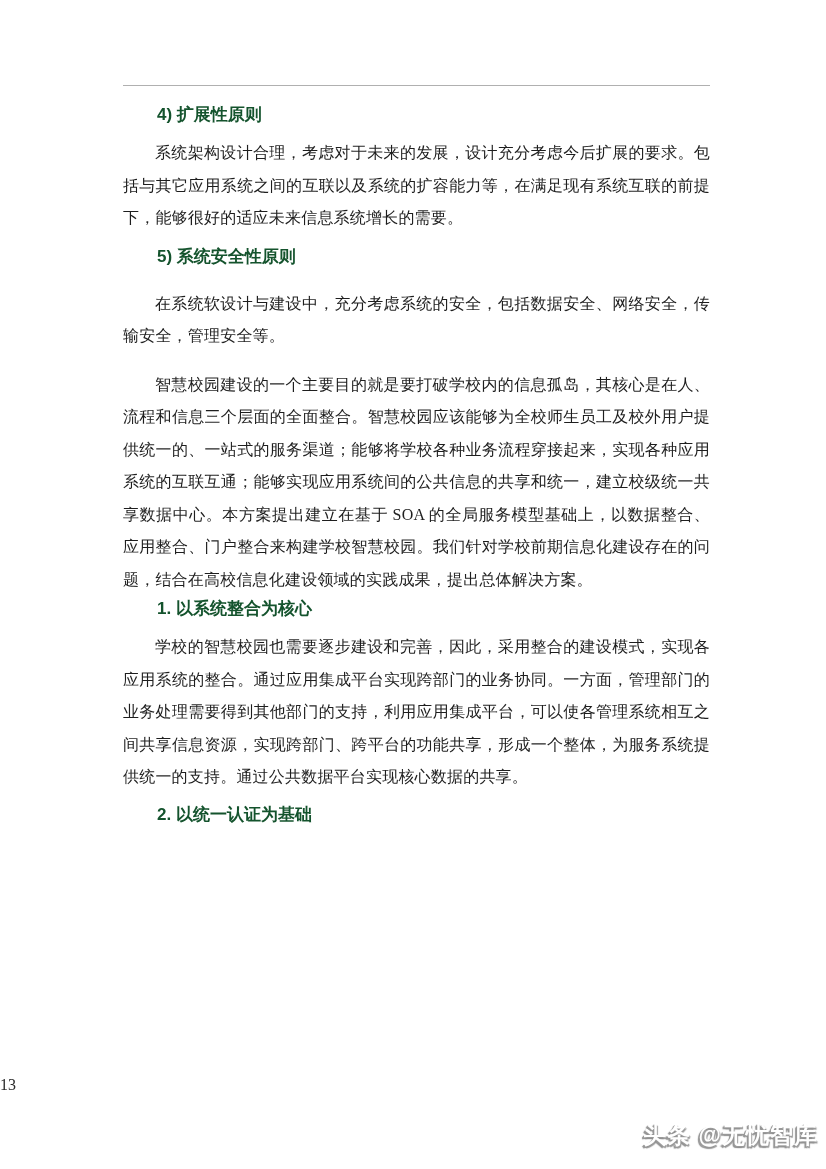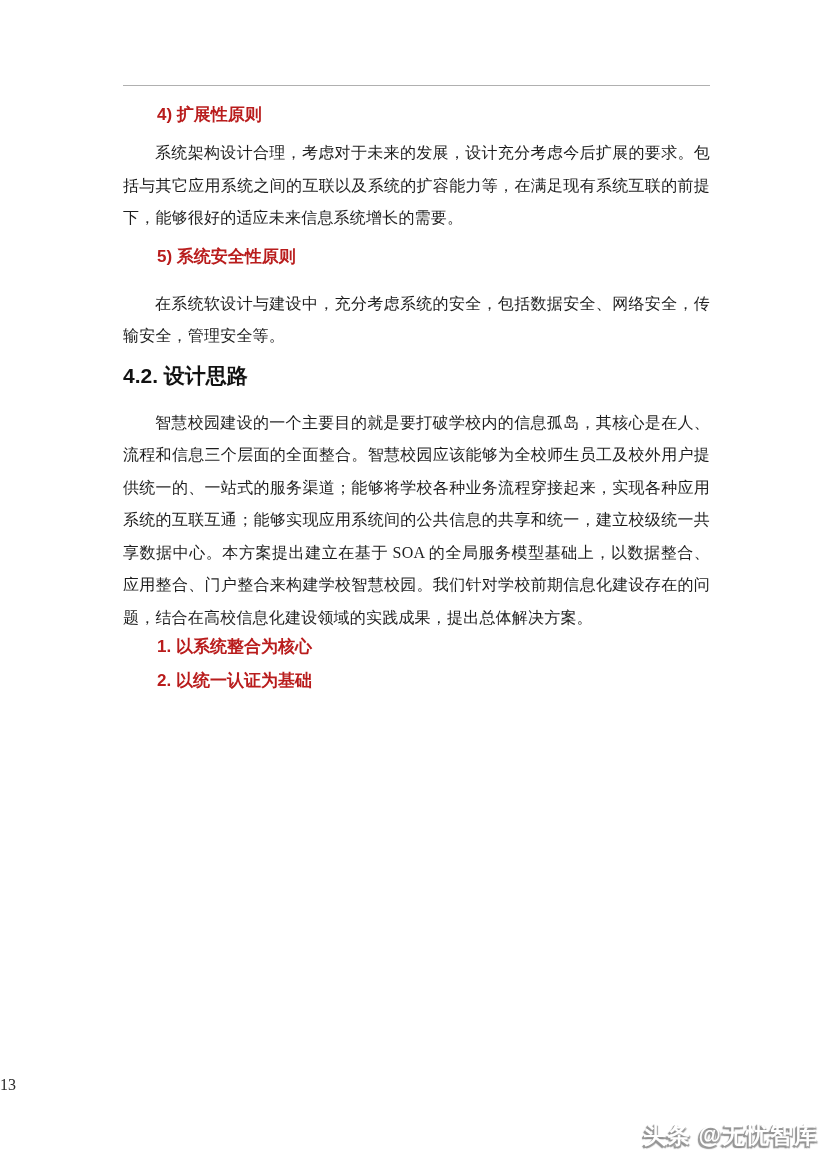--- a/index.html
+++ b/index.html
@@ -26,21 +26,21 @@
     width: 100%;
     height: 0;
     border-top: 1px solid #b0b0b0;
   }
   .h-num {
     font-family: "Liberation Sans", "DejaVu Sans", sans-serif;
     font-weight: bold;
     font-size: 17px;
     line-height: 26px;
     margin: 16px 0 0 34px;
-    color: #b91c1c;
+    color: #14532d;
   }
   .h-num.tight { margin-top: 0; }
   .h-num.mt8 { margin-top: 8px; }
   .h-num.mt9 { margin-top: 9px; }
   .section-title {
     font-family: "Liberation Sans", "DejaVu Sans", sans-serif;
     font-weight: bold;
     font-size: 21px;
     line-height: 30px;
     margin: 8px 0 0 0;
@@ -89,26 +89,26 @@
     <div class="header-rule"></div>
 
     <h3 class="h-num">4) 扩展性原则</h3>
 
     <p class="para">系统架构设计合理，考虑对于未来的发展，设计充分考虑今后扩展的要求。包括与其它应用系统之间的互联以及系统的扩容能力等，在满足现有系统互联的前提下，能够很好的适应未来信息系统增长的需要。</p>
 
     <h3 class="h-num mt9">5) 系统安全性原则</h3>
 
     <p class="para mt10">在系统软设计与建设中，充分考虑系统的安全，包括数据安全、网络安全，传输安全，管理安全等。</p>
 
-    <h2 class="section-title">4.2. 设计思路</h2>
 
     <p class="para mt4">智慧校园建设的一个主要目的就是要打破学校内的信息孤岛，其核心是在人、流程和信息三个层面的全面整合。智慧校园应该能够为全校师生员工及校外用户提供统一的、一站式的服务渠道；能够将学校各种业务流程穿接起来，实现各种应用系统的互联互通；能够实现应用系统间的公共信息的共享和统一，建立校级统一共享数据中心。本方案提出建立在基于 SOA 的全局服务模型基础上，以数据整合、应用整合、门户整合来构建学校智慧校园。我们针对学校前期信息化建设存在的问题，结合在高校信息化建设领域的实践成果，提出总体解决方案。</p>
 
     <h3 class="h-num tight">1. 以系统整合为核心</h3>
 
+    <p class="para">学校的智慧校园也需要逐步建设和完善，因此，采用整合的建设模式，实现各应用系统的整合。通过应用集成平台实现跨部门的业务协同。一方面，管理部门的业务处理需要得到其他部门的支持，利用应用集成平台，可以使各管理系统相互之间共享信息资源，实现跨部门、跨平台的功能共享，形成一个整体，为服务系统提供统一的支持。通过公共数据平台实现核心数据的共享。</p>
 
     <h3 class="h-num mt8">2. 以统一认证为基础</h3>
 
   </div>
 
   <div class="page-number">13</div>
 
   <div class="watermark">头条 @无忧智库</div>
 </div>
 

